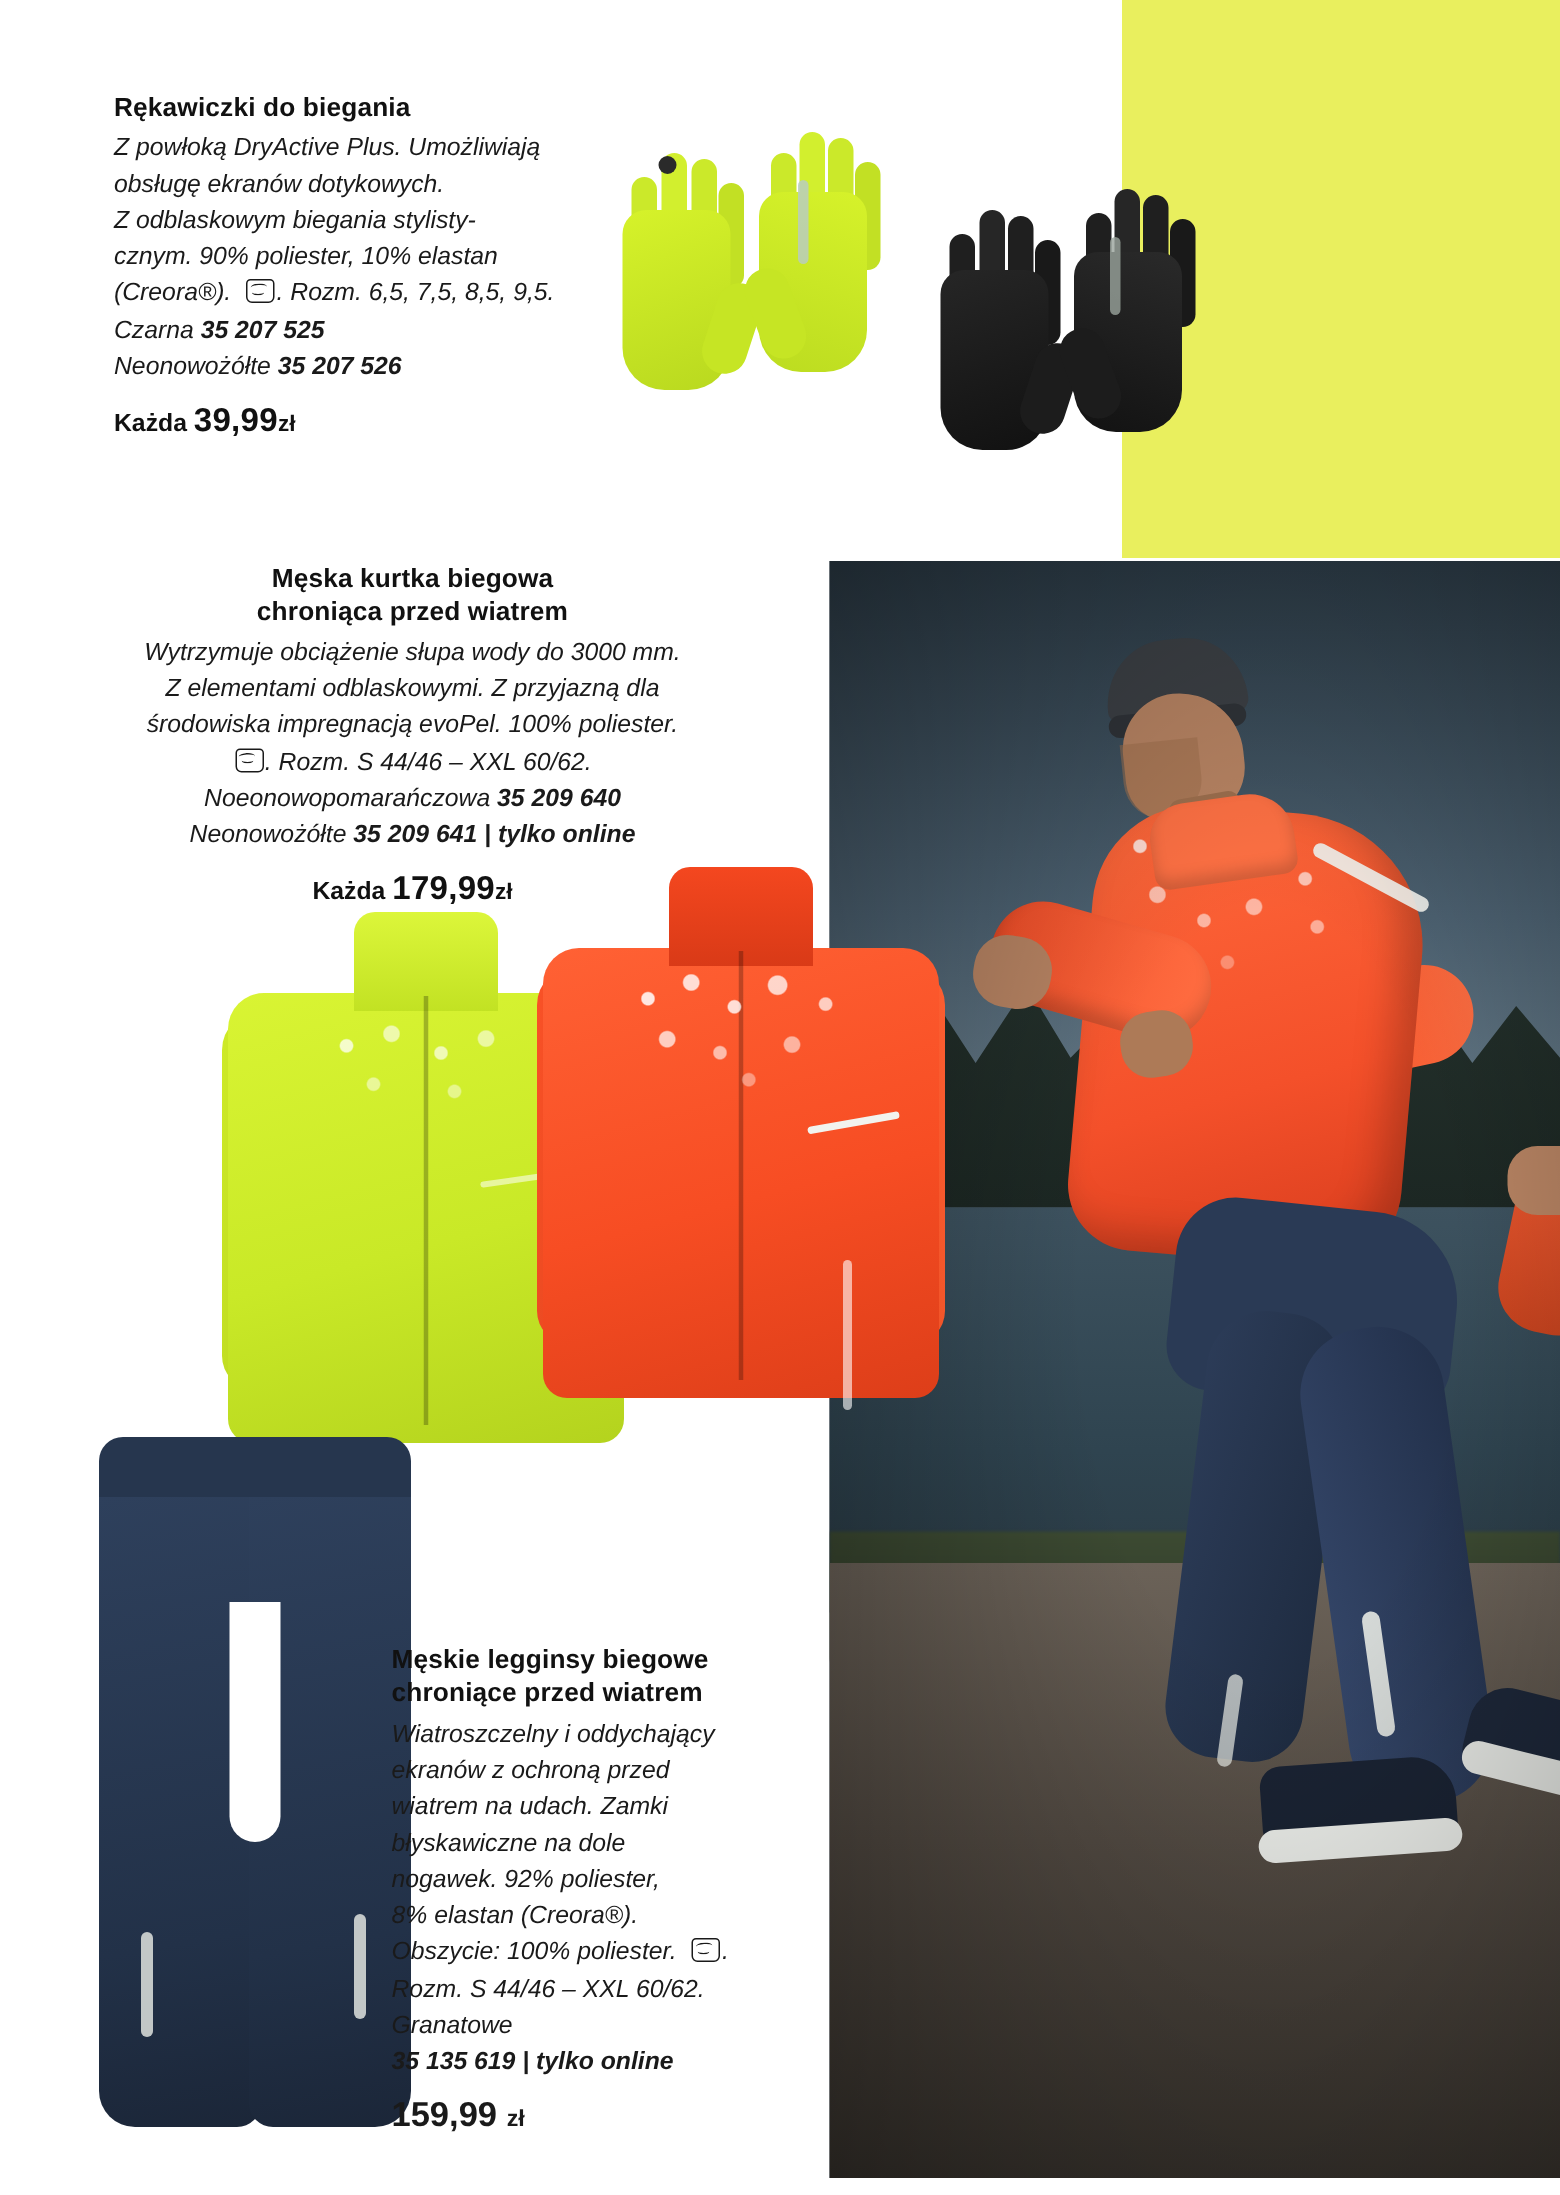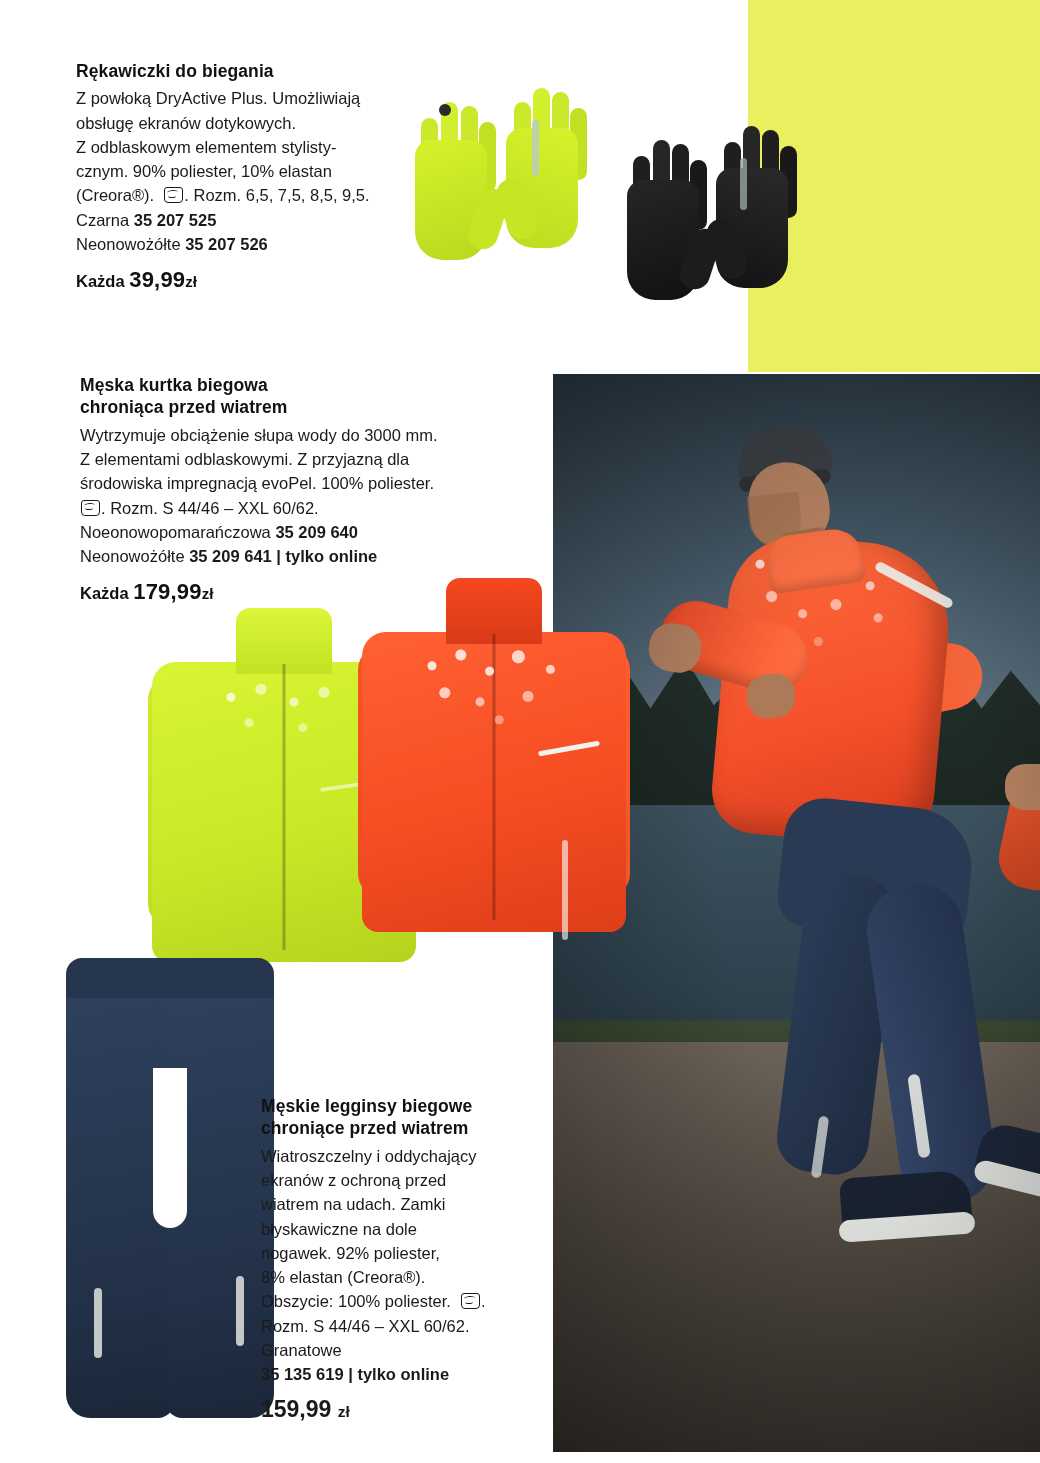--- a/index.html
+++ b/index.html
@@ -209,20 +209,21 @@
     letter-spacing: .1px;
     line-height: 1.28;
     color: #111;
   }
   p.prod-desc {
     margin: 0;
     font-size: 16.5px;
     line-height: 1.47;
     color: #1a1a1a;
     font-weight: 400;
+    font-style: italic;
   }
   .code { font-weight: bold; margin-top: 33px; }
   .price-line {
     margin-top: 11px;
     font-size: 16.5px;
     font-weight: bold;
     color: #111;
   }
   .price-line .amount {
     font-size: 22px;
@@ -355,21 +356,21 @@
   <div class="runner second-runner-arm"></div>
   <div class="runner second-runner-hand"></div>
   <div class="photo-dark-veil"></div>
 </div>
 
 <div class="block" style="left:76px; top:60px; width:350px;">
   <h2 class="prod-title">Rękawiczki do biegania</h2>
   <p class="prod-desc">
     <span>Z powłoką DryActive Plus. Umożliwiają</span><br>
     <span>obsługę ekranów dotykowych.</span><br>
-    <span>Z odblaskowym elementem stylisty-</span><br>
+    <span>Z odblaskowym biegania stylisty-</span><br>
     <span>cznym. 90% poliester, 10% elastan</span><br>
     <span>(Creora®).&nbsp;
       <span class="wash"></span>. Rozm. 6,5, 7,5, 8,5, 9,5.</span><br>
     <span><span>Czarna</span>
       <span class="code">35 207 525</span></span><br>
     <span><span>Neonowożółte</span>
       <span class="code">35 207 526</span></span>
   </p>
   <div class="price-line">
     <span>Każda</span>
@@ -409,21 +410,21 @@
 <div class="glove" style="left:716px; top:124px; width:84px; height:196px;">
   <div class="f" style="left:8px;  top:18px; height:76px; background:#1f1f1f;"></div>
   <div class="f" style="left:27px; top:2px;  height:94px; background:#262626;"></div>
   <div class="f" style="left:46px; top:6px;  height:90px; background:#1f1f1f;"></div>
   <div class="f" style="left:64px; top:22px; height:72px; background:#191919;"></div>
   <div class="palm" style="background:linear-gradient(200deg,#2a2a2a,#121212);"></div>
   <div class="thumb" style="left:-4px; top:94px; background:#1c1c1c; transform:rotate(-20deg);"></div>
   <div style="position:absolute; left:24px; top:34px; width:7px; height:52px; background:#9aa49c; border-radius:4px; opacity:.8;"></div>
 </div>
 
-<div class="block" style="left:80px; top:374px; width:430px;">
+<div class="block" style="left:60px; top:374px; width:430px;text-align:center;">
   <h2 class="prod-title">
     <span>Męska kurtka biegowa</span><br>
     <span>chroniąca przed wiatrem</span>
   </h2>
   <p class="prod-desc">
     <span>Wytrzymuje obciążenie słupa wody do 3000 mm.</span><br>
     <span>Z elementami odblaskowymi. Z przyjazną dla</span><br>
     <span>środowiska impregnacją evoPel. 100% poliester.</span><br>
     <span><span class="wash"></span>. Rozm. S 44/46 – XXL 60/62.</span><br>
     <span><span>Noeonowopomarańczowa</span>

